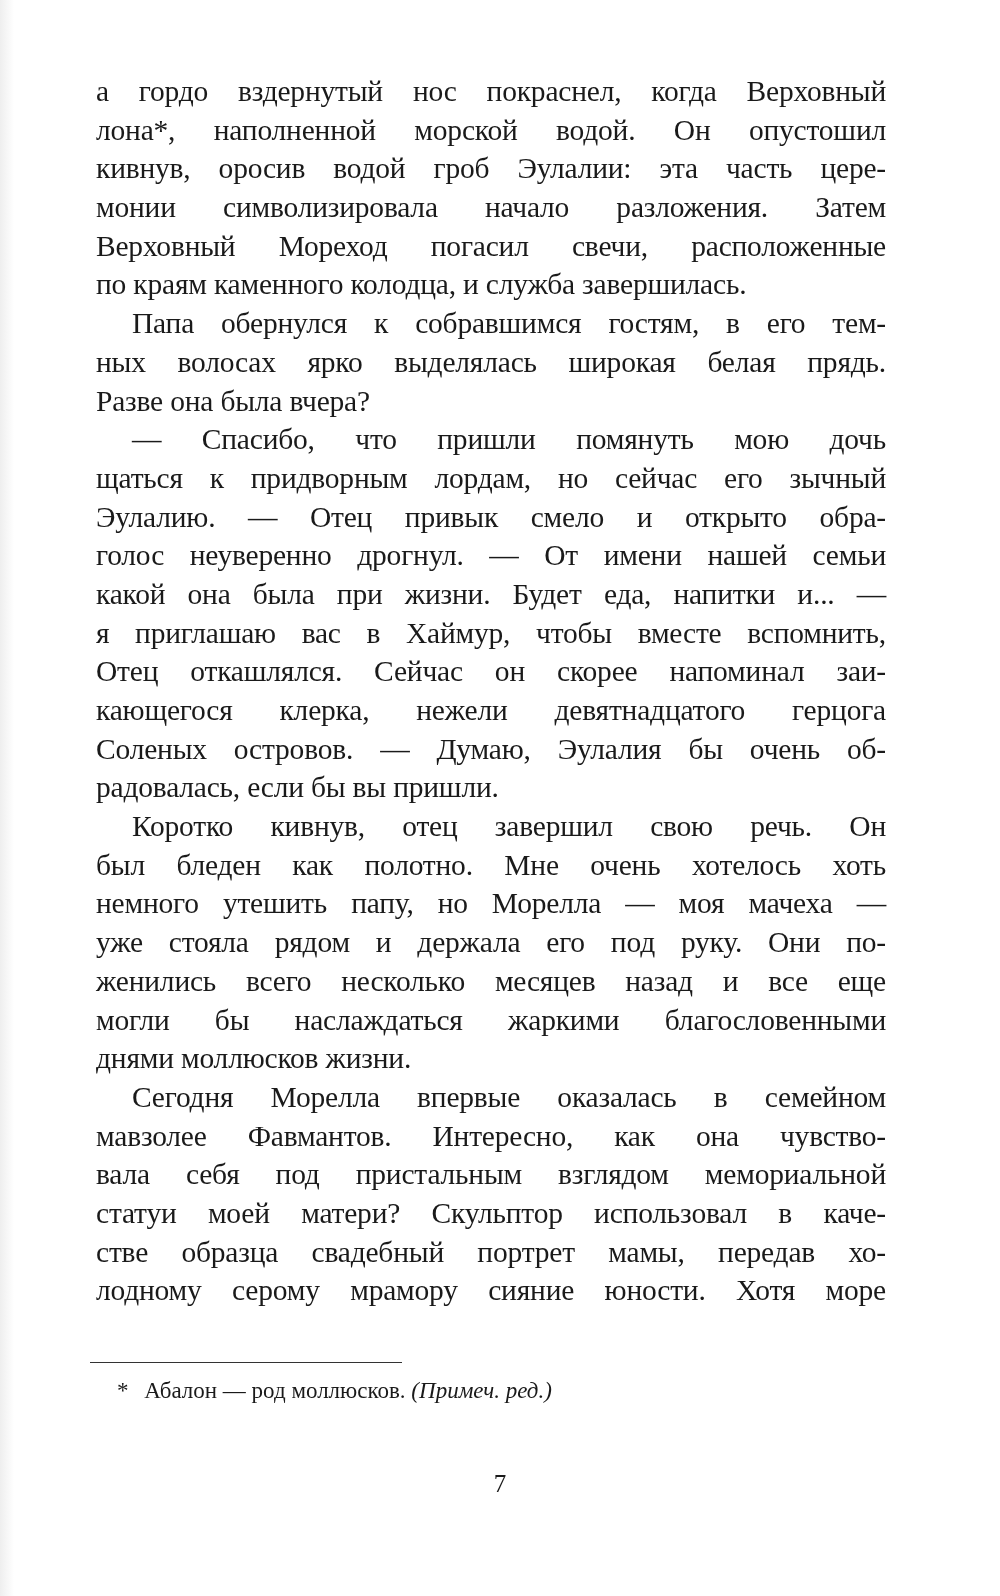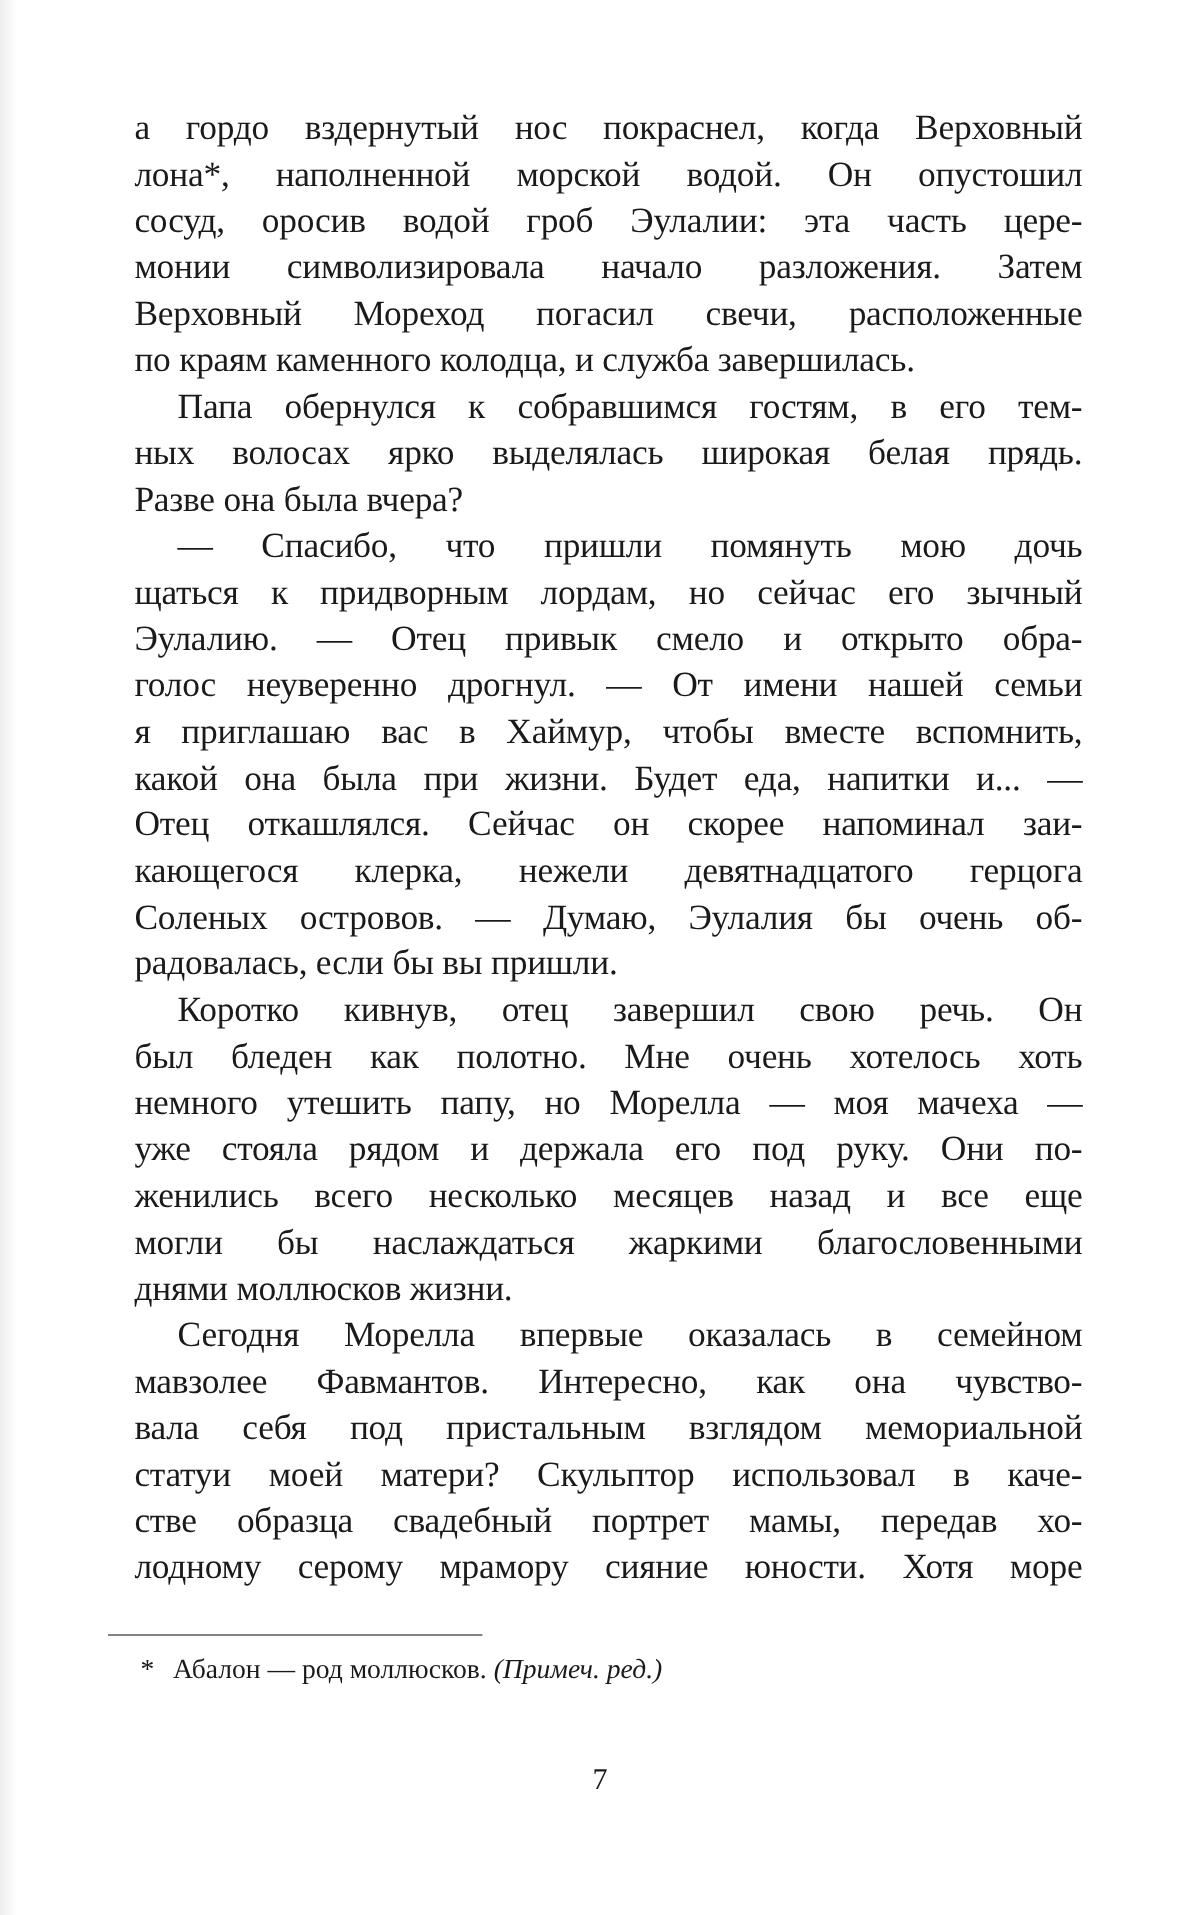--- a/index.html
+++ b/index.html
@@ -10,23 +10,22 @@
     overflow: hidden;
     font-family: "Liberation Serif", "DejaVu Serif", serif;
     color: #1a1a1a;
   }
   .page-edge {
     position: absolute; left: 0; top: 0; width: 14px; height: 1596px;
     background: linear-gradient(to right, #eeeeee, #ffffff);
   }
   .body-text {
     position: absolute;
-    left: 112px; top: 72px;
+    left: 96px; top: 72px;
     width: 790px;
-    margin-top: 16px;
   }
   .line {
     display: block;
     height: 38.7px;
     line-height: 38.7px;
     font-size: 29.5px;
     white-space: nowrap;
     text-align: justify;
     text-align-last: justify;
     letter-spacing: -0.2px;
@@ -49,33 +48,33 @@
   }
 </style>
 </head>
 <body>
 
 <div class="page-edge"></div>
 
 <div class="body-text" id="body-text">
     <span class="line">а гордо вздернутый нос покраснел, когда Верховный</span>
     <span class="line">лона*, наполненной морской водой. Он опустошил</span>
-    <span class="line">сосуд, оросив водой гроб Эулалии: эта часть цере-</span>
+    <span class="line">кивнув, оросив водой гроб Эулалии: эта часть цере-</span>
     <span class="line">монии символизировала начало разложения. Затем</span>
     <span class="line">Верховный Мореход погасил свечи, расположенные</span>
     <span class="line last">по краям каменного колодца, и служба завершилась.</span>
     <span class="line indent">Папа обернулся к собравшимся гостям, в его тем-</span>
     <span class="line">ных волосах ярко выделялась широкая белая прядь.</span>
     <span class="line last">Разве она была вчера?</span>
     <span class="line indent">— Спасибо, что пришли помянуть мою дочь</span>
     <span class="line">щаться к придворным лордам, но сейчас его зычный</span>
     <span class="line">Эулалию. — Отец привык смело и открыто обра-</span>
     <span class="line">голос неуверенно дрогнул. — От имени нашей семьи</span>
+    <span class="line">какой она была при жизни. Будет еда, напитки и... —</span>
     <span class="line">я приглашаю вас в Хаймур, чтобы вместе вспомнить,</span>
-    <span class="line">какой она была при жизни. Будет еда, напитки и... —</span>
     <span class="line">Отец откашлялся. Сейчас он скорее напоминал заи-</span>
     <span class="line">кающегося клерка, нежели девятнадцатого герцога</span>
     <span class="line">Соленых островов. — Думаю, Эулалия бы очень об-</span>
     <span class="line last">радовалась, если бы вы пришли.</span>
     <span class="line indent">Коротко кивнув, отец завершил свою речь. Он</span>
     <span class="line">был бледен как полотно. Мне очень хотелось хоть</span>
     <span class="line">немного утешить папу, но Морелла — моя мачеха —</span>
     <span class="line">уже стояла рядом и держала его под руку. Они по-</span>
     <span class="line">женились всего несколько месяцев назад и все еще</span>
     <span class="line">могли бы наслаждаться жаркими благословенными</span>

